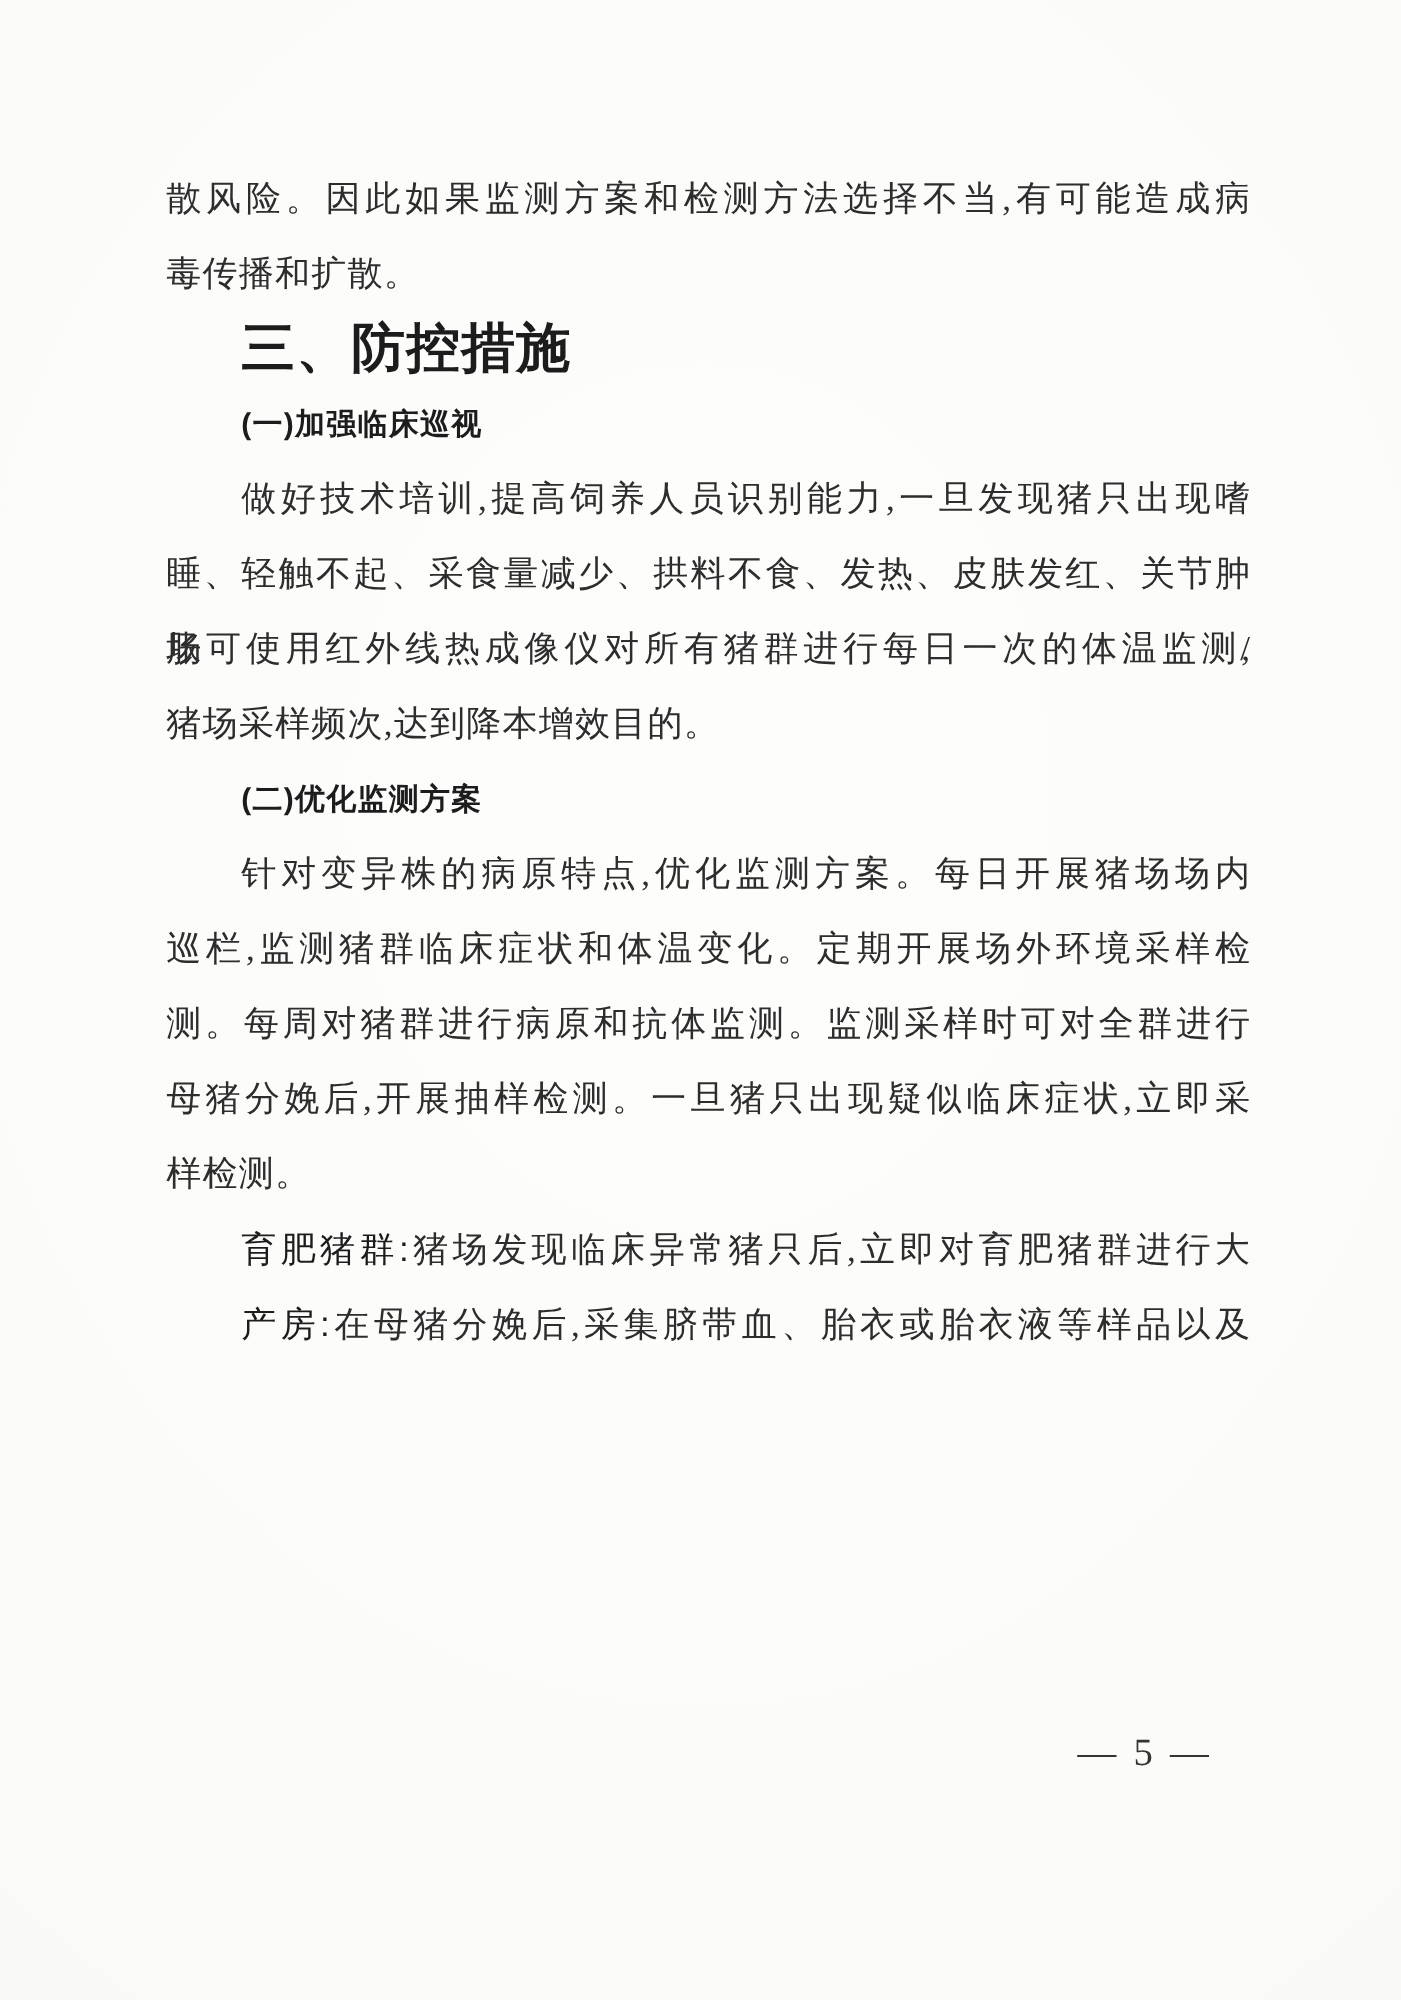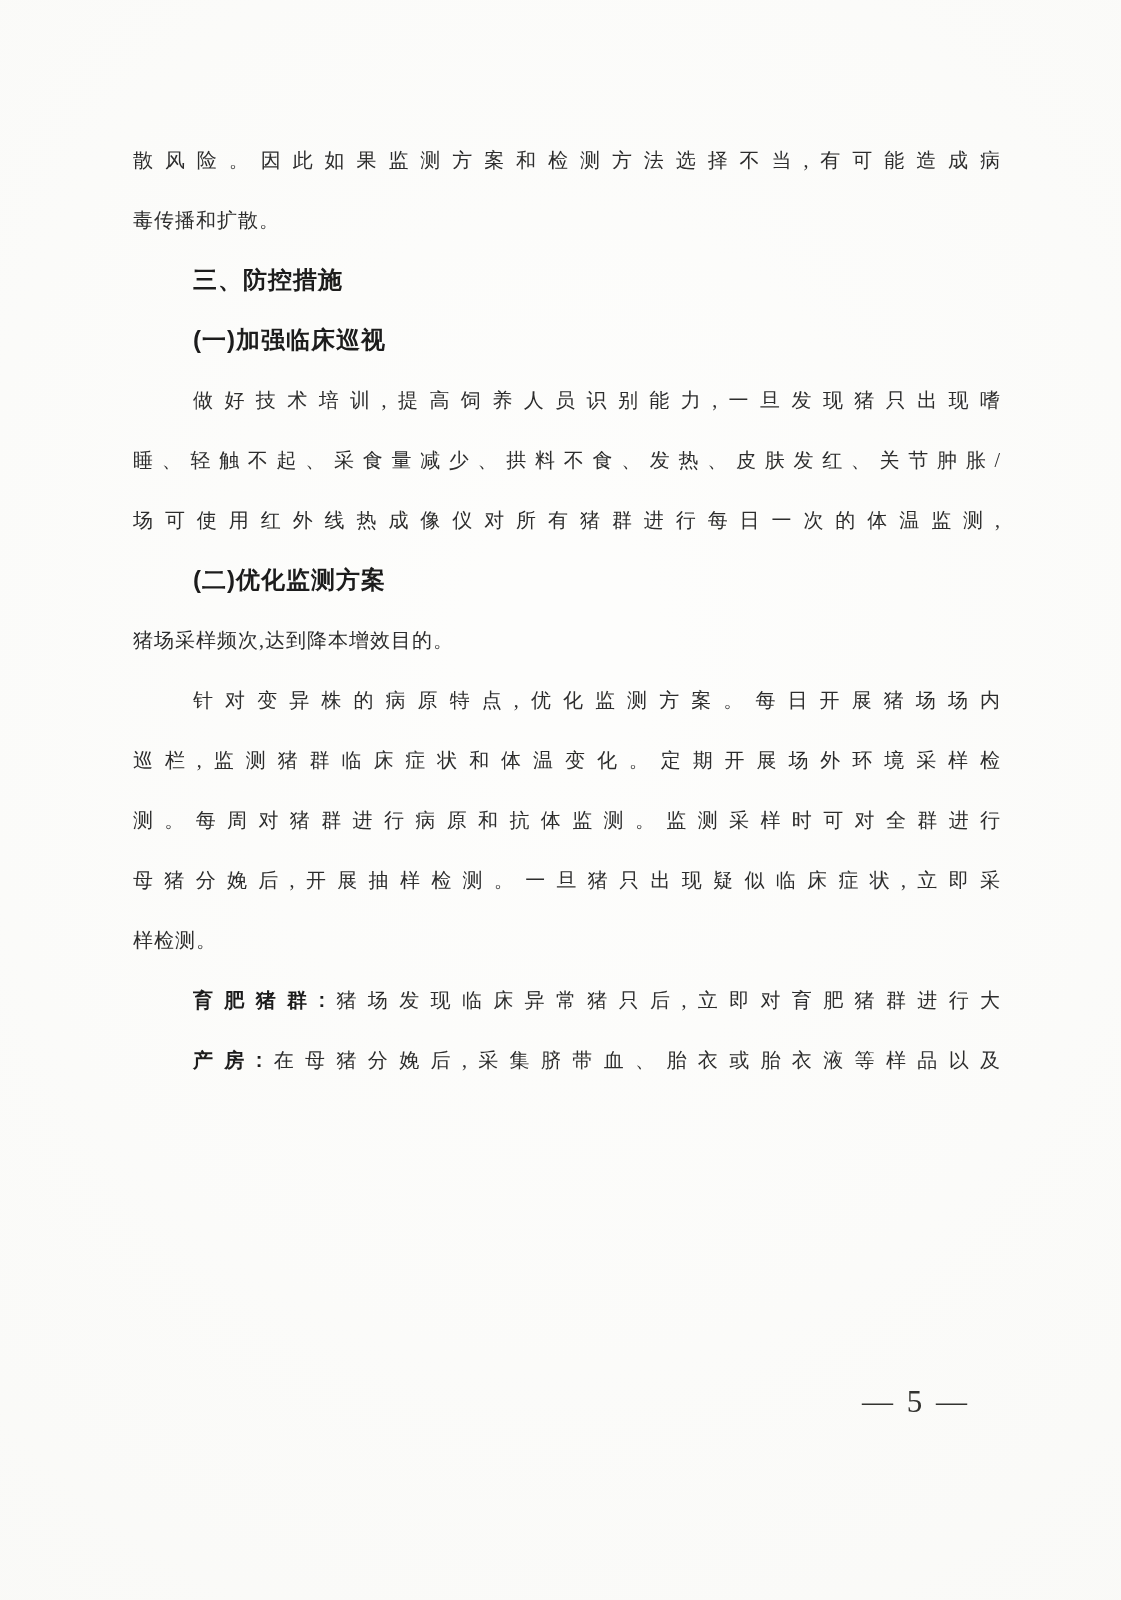--- a/index.html
+++ b/index.html
@@ -21,49 +21,49 @@
   }
   .text-block {
     position: absolute;
     left: 133px;
     top: 130px;
     width: 868px;
   }
   .line {
     height: 60px;
     line-height: 60px;
-    font-size: 20px;
+    font-size: 28px;
     letter-spacing: 1px;
     white-space: nowrap;
     text-align: left;
   }
   .line.just {
     white-space: normal;
     text-align: justify;
     text-align-last: justify;
     text-justify: inter-character;
   }
   .line.indent {
     text-indent: 60px;
   }
   .line.h1 {
     font-family: Liberation Serif, serif;
     font-weight: 700;
-    font-size: 24px;
+    font-size: 43px;
     color: var(--heading-ink, #1c1c1c);
   }
   .line.h2 {
     font-family: Liberation Sans, sans-serif;
     font-weight: 700;
     font-size: 24px;
     color: var(--heading-ink, #1c1c1c);
   }
   .lead {
     font-family: "Liberation Sans", sans-serif;
-    font-weight: 700;
+    font-weight: 400;
     color: var(--heading-ink, #1c1c1c);
   }
   .page-number {
     position: absolute;
     top: 1384px;
     right: 151px;
     font-size: 31px;
     line-height: 36px;
     letter-spacing: 3px;
     color: #333330;
@@ -75,22 +75,22 @@
 
 <div class="page">
   <main class="text-block">
     <div class="line just">散风险。因此如果监测方案和检测方法选择不当,有可能造成病</div>
     <div class="line">毒传播和扩散。</div>
     <div class="line h1 indent">三、防控措施</div>
     <div class="line h2 indent">(一)加强临床巡视</div>
     <div class="line just indent">做好技术培训,提高饲养人员识别能力,一旦发现猪只出现嗜</div>
     <div class="line just">睡、轻触不起、采食量减少、拱料不食、发热、皮肤发红、关节肿胀/</div>
     <div class="line just">场可使用红外线热成像仪对所有猪群进行每日一次的体温监测,</div>
+    <div class="line">猪场采样频次,达到降本增效目的。</div>
     <div class="line h2 indent">(二)优化监测方案</div>
-    <div class="line">猪场采样频次,达到降本增效目的。</div>
     <div class="line just indent">针对变异株的病原特点,优化监测方案。每日开展猪场场内</div>
     <div class="line just">巡栏,监测猪群临床症状和体温变化。定期开展场外环境采样检</div>
     <div class="line just">测。每周对猪群进行病原和抗体监测。监测采样时可对全群进行</div>
     <div class="line just">母猪分娩后,开展抽样检测。一旦猪只出现疑似临床症状,立即采</div>
     <div class="line">样检测。</div>
     <div class="line just indent"><span class="lead">育肥猪群:</span><span>猪场发现临床异常猪只后,立即对育肥猪群进行大</span></div>
     <div class="line just indent"><span class="lead">产房:</span><span>在母猪分娩后,采集脐带血、胎衣或胎衣液等样品以及</span></div>
   </main>
   <div class="page-number">— 5 —</div>
 </div>

